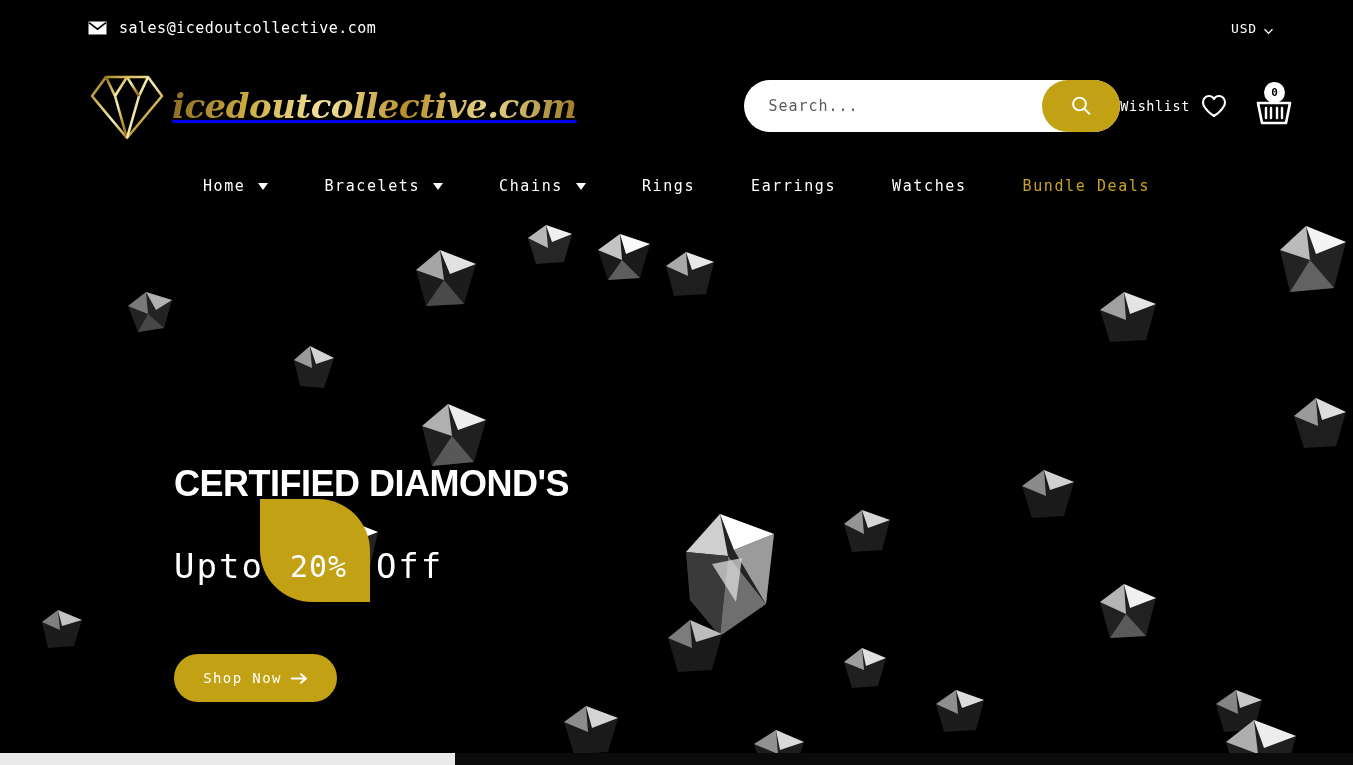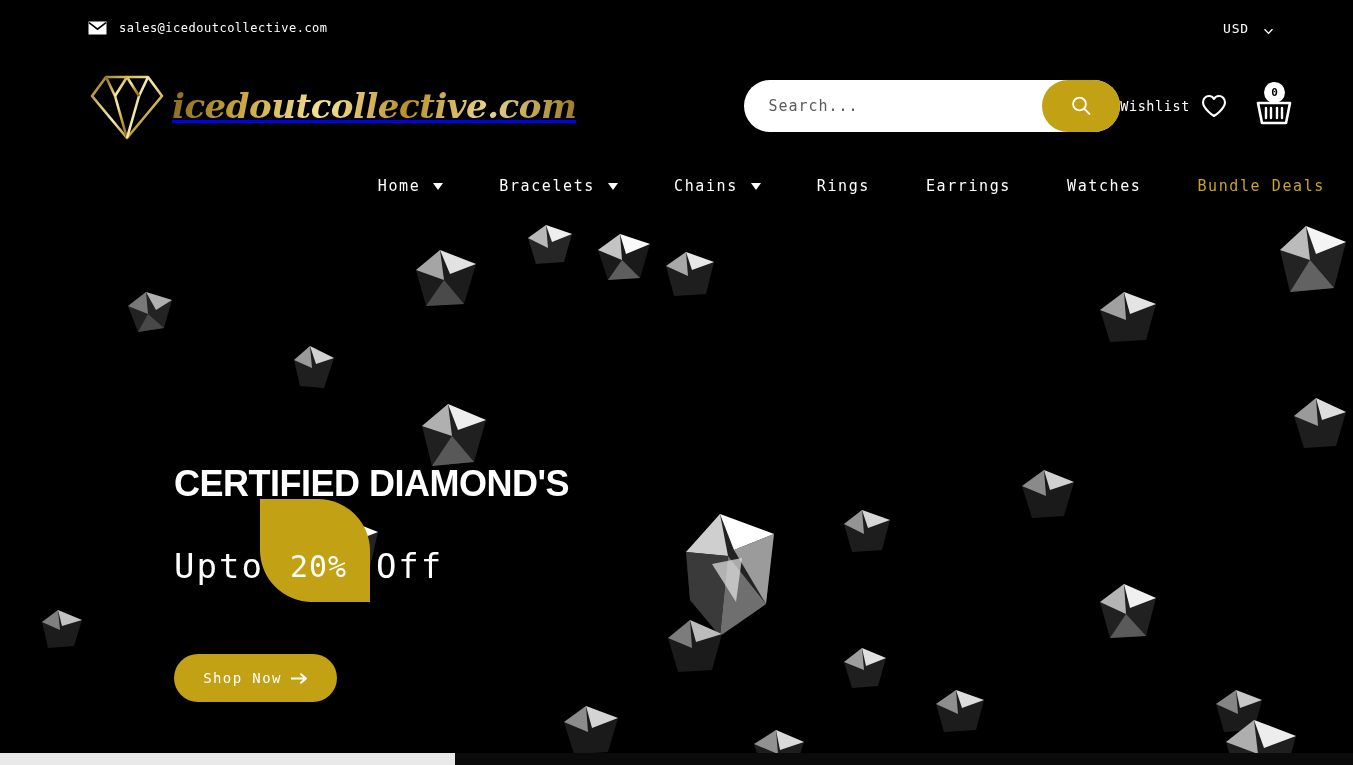--- a/index.html
+++ b/index.html
@@ -13,24 +13,24 @@
   
   .topbar{
     height:56px; width:100%;
     display:flex; align-items:center;
     padding:0 80px 0 88px;
     position:relative; z-index:40;
   }
   .topbar-left{ display:flex; align-items:center; gap:12px; }
   .mail-icon{ width:19px; height:14px; display:block; }
   .topbar-email{
-    color:#fff; font-size:12px; letter-spacing:.5px;
-    font-family:"DejaVu Sans Mono", monospace;
-  }
-  .topbar-right{ margin-left:auto; display:flex; align-items:flex-end; gap:15px; }
+    color:#fff; font-size:15px; letter-spacing:.5px;
+    font-family:"DejaVu Sans Mono", monospace;
+  }
+  .topbar-right{ margin-left:auto; display:flex; align-items:flex-end; gap:7px; }
   .currency-label{ color:#fff; font-size:13px; letter-spacing:.8px; }
   .chev{ width:9px; height:9px; display:block; margin-top:2px; }
 
   
   .header{
     height:100px; width:100%;
     display:flex; align-items:center;
     padding:0 60px 0 88px;
     position:relative; z-index:40;
   }
@@ -83,21 +83,21 @@
     background:#fff; color:#000;
     font-size:11px; font-weight:700;
     display:flex; align-items:center; justify-content:center;
     font-family:"DejaVu Sans Mono", monospace;
     z-index:2;
   }
 
   
   .nav{
     height:60px; width:100%;
-    display:flex; align-items:center; justify-content:flex-end;
+    display:flex; align-items:center; justify-content:center;
     gap:0; position:relative; z-index:40;
   }
   .nav-item{
     display:flex; align-items:center; gap:13px;
     color:#fff; font-size:15px; letter-spacing:1.6px;
     padding:0 28px; cursor:pointer; white-space:nowrap;
     font-family:"DejaVu Sans Mono", monospace;
   }
   .nav-item.accent{ color:#c9a227; }
   .caret{ width:10px; height:7px; display:block; }

